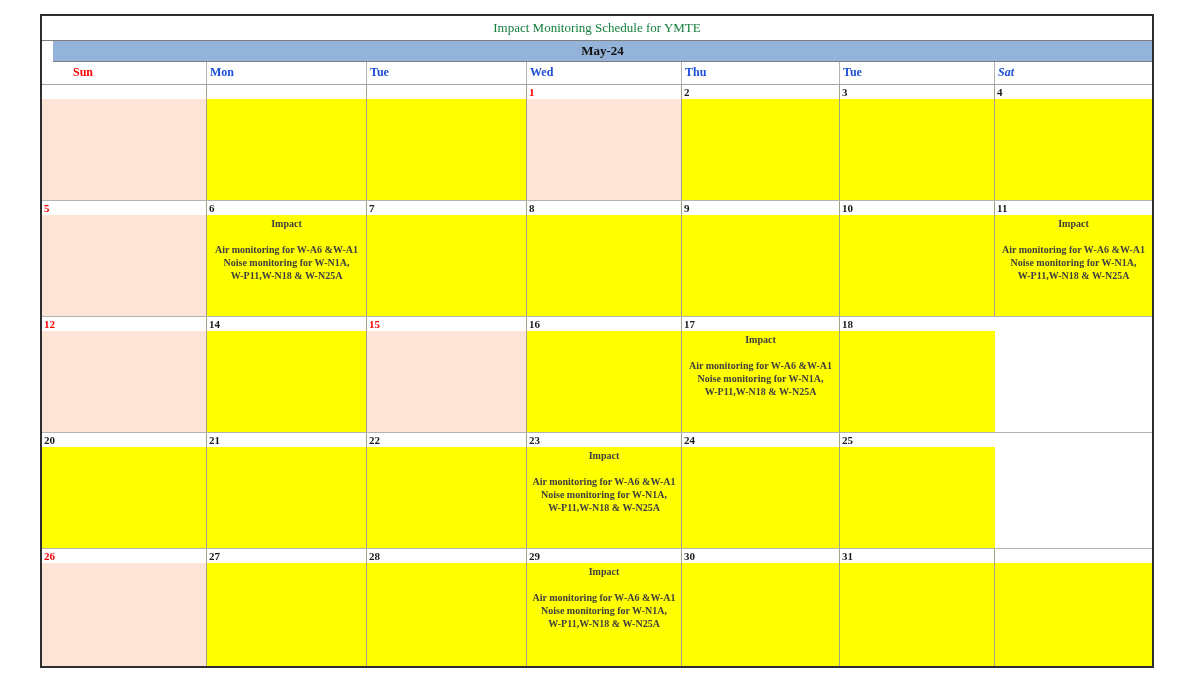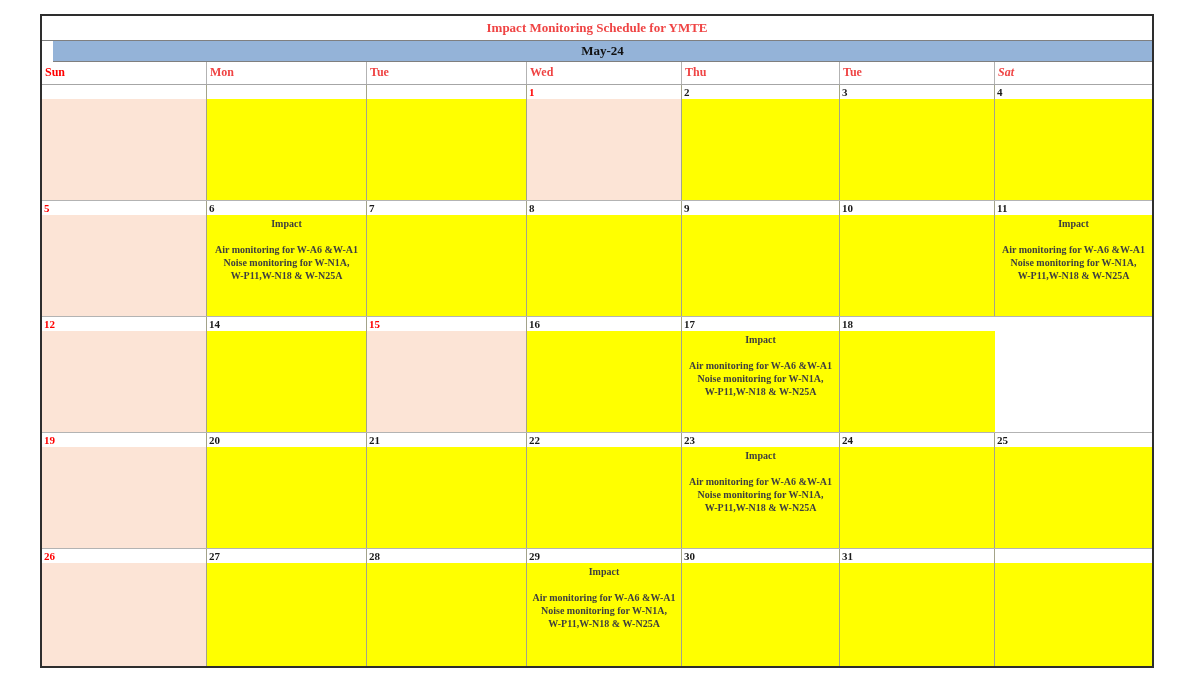--- a/index.html
+++ b/index.html
@@ -19,23 +19,23 @@
     border: 2px solid #2e2e2e;
     box-sizing: content-box;
     background: #ffffff;
   }
   .title-row {
     height: 24px;
     background: #ffffff;
     display: flex;
     align-items: center;
     justify-content: center;
-    font-weight: bold;
+    font-weight: normal;
     font-size: 13px;
-    color: #ef4444;
+    color: #15803d;
     border-bottom: 1px solid #7f7f7f;
   }
   .month-row {
     height: 20px;
     background: var(--month-band, #94B3D8);
     display: flex;
     align-items: center;
     justify-content: center;
     font-weight: bold;
     font-size: 13px;
@@ -46,27 +46,27 @@
   .dow-row {
     display: grid;
     grid-template-columns: 165px 160px 160px 155px 158px 155px 157px;
     height: 22px;
     background: #ffffff;
     border-bottom: 1px solid #a6a6a6;
   }
   .dow {
     font-weight: bold;
     font-size: 12px;
-    color: #ef4444;
+    color: #1d4ed8;
     padding: 3px 0 0 3px;
     border-right: 1px solid #b3b3b3;
     box-sizing: border-box;
   }
   .dow:last-child { border-right: none; font-style: italic; }
-  .dow.red { color: var(--sunday-red, #FF0000); }
+  .dow.red { color: var(--sunday-red, #FF0000); margin-left: 28px; }
 
   .week-row {
     display: grid;
     grid-template-columns: 165px 160px 160px 155px 158px 155px 157px;
     height: 115px;
     border-top: 1px solid #b3b3b3;
   }
   .week-row:first-child { border-top: none; }
   .week-row:last-child { height: 117px; }
 
@@ -219,24 +219,20 @@
             <div class="ev-line">Noise monitoring for W-N1A,</div>
             <div class="ev-line">W-P11,W-N18 &amp; W-N25A</div>
           </div>
         </div>
         <div class="cell work">
           <div class="num">18</div>
           <div class="cellbody"></div>
         </div>
       </div>
       <div class="week-row">
-        <div class="cell off">
-          <div class="num red">19</div>
-          <div class="cellbody"></div>
-        </div>
         <div class="cell work">
           <div class="num">20</div>
           <div class="cellbody"></div>
         </div>
         <div class="cell work">
           <div class="num">21</div>
           <div class="cellbody"></div>
         </div>
         <div class="cell work">
           <div class="num">22</div>

